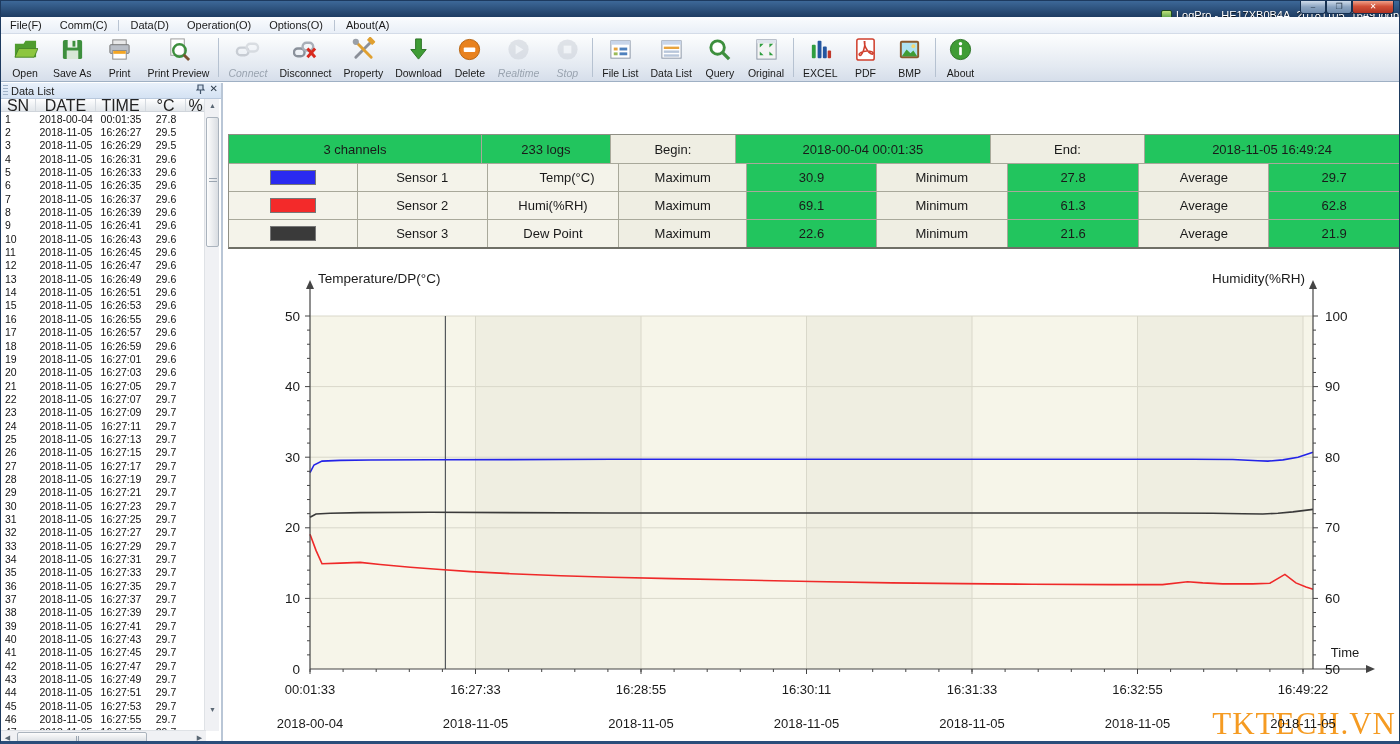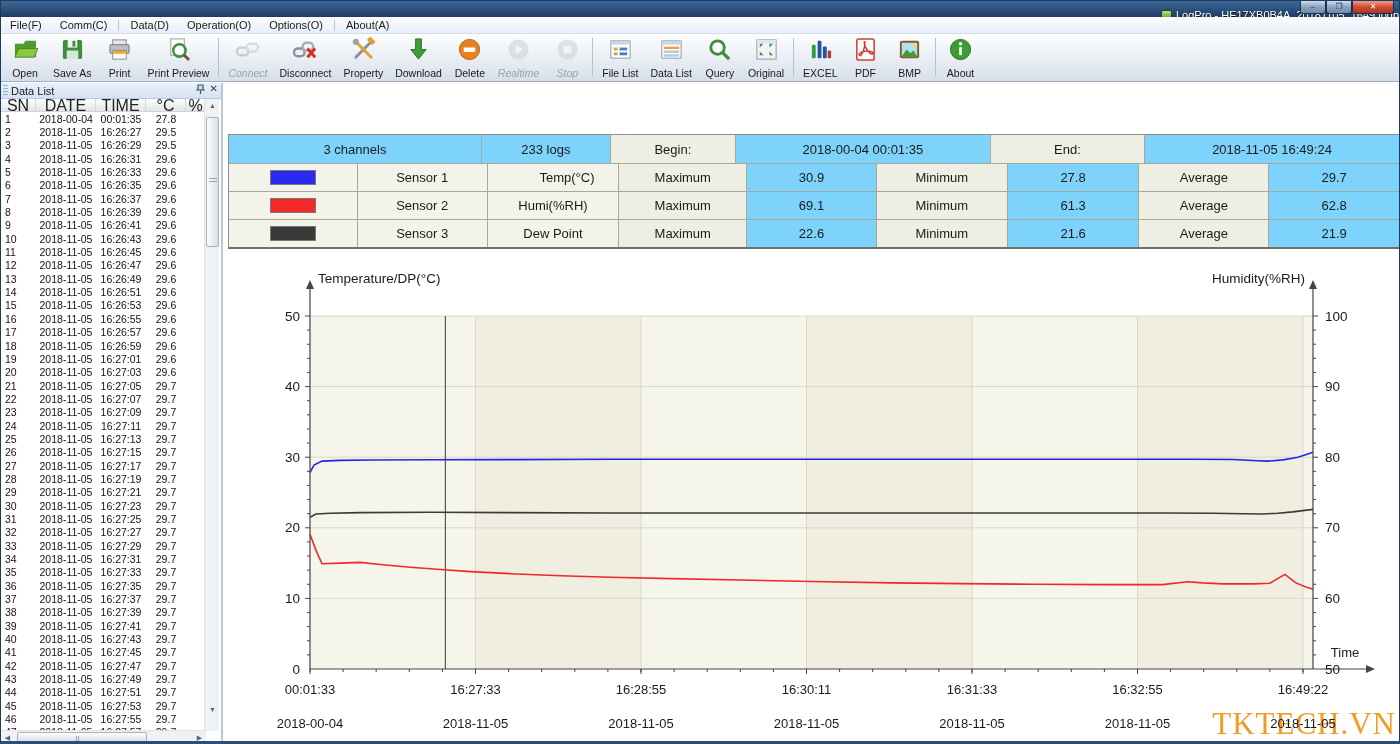--- a/index.html
+++ b/index.html
@@ -77,21 +77,21 @@
   .main { position:absolute; left:224px; top:82px; width:1176px; height:662px; background:#fff; overflow:hidden; }
   .graph-title { position:absolute; left:0; top:14px; width:100%; text-align:center;
                  font-size:15px; color:#1a1a1a; }
   
   .summary { position:absolute; left:3px; top:51px; width:1172px; border:1px solid #8f8f85;
              border-bottom:2px solid #6f6f66; font-size:13px; color:#1a1a1a; }
   .srow { display:flex; height:28px; border-top:1px solid #a8a89a; }
   .srow:first-child { border-top:none; }
   .scell { border-left:1px solid #a8a89a; display:flex; align-items:center; justify-content:center; overflow:hidden; }
   .scell:first-child { border-left:none; }
-  .bg-val { background:#7dd3fc; } .bg-lbl { background:#efeee3; } .bg-plain { background:#f4f3ea; }
+  .bg-val { background:#22c55e; } .bg-lbl { background:#efeee3; } .bg-plain { background:#f4f3ea; }
   .swatch { width:46px; height:15px; border:1px solid #777; }
 
   
   .chartwrap { position:absolute; left:0; top:163px; width:1176px; height:499px; }
   .watermark { position:absolute; right:5px; bottom:3px; font-family:"Liberation Serif", serif;
                font-size:31px; color:#f59b22; letter-spacing:1px; white-space:nowrap; }
   svg.chart { position:absolute; left:0; top:0; }
 </style>
 </head>
 <body>

